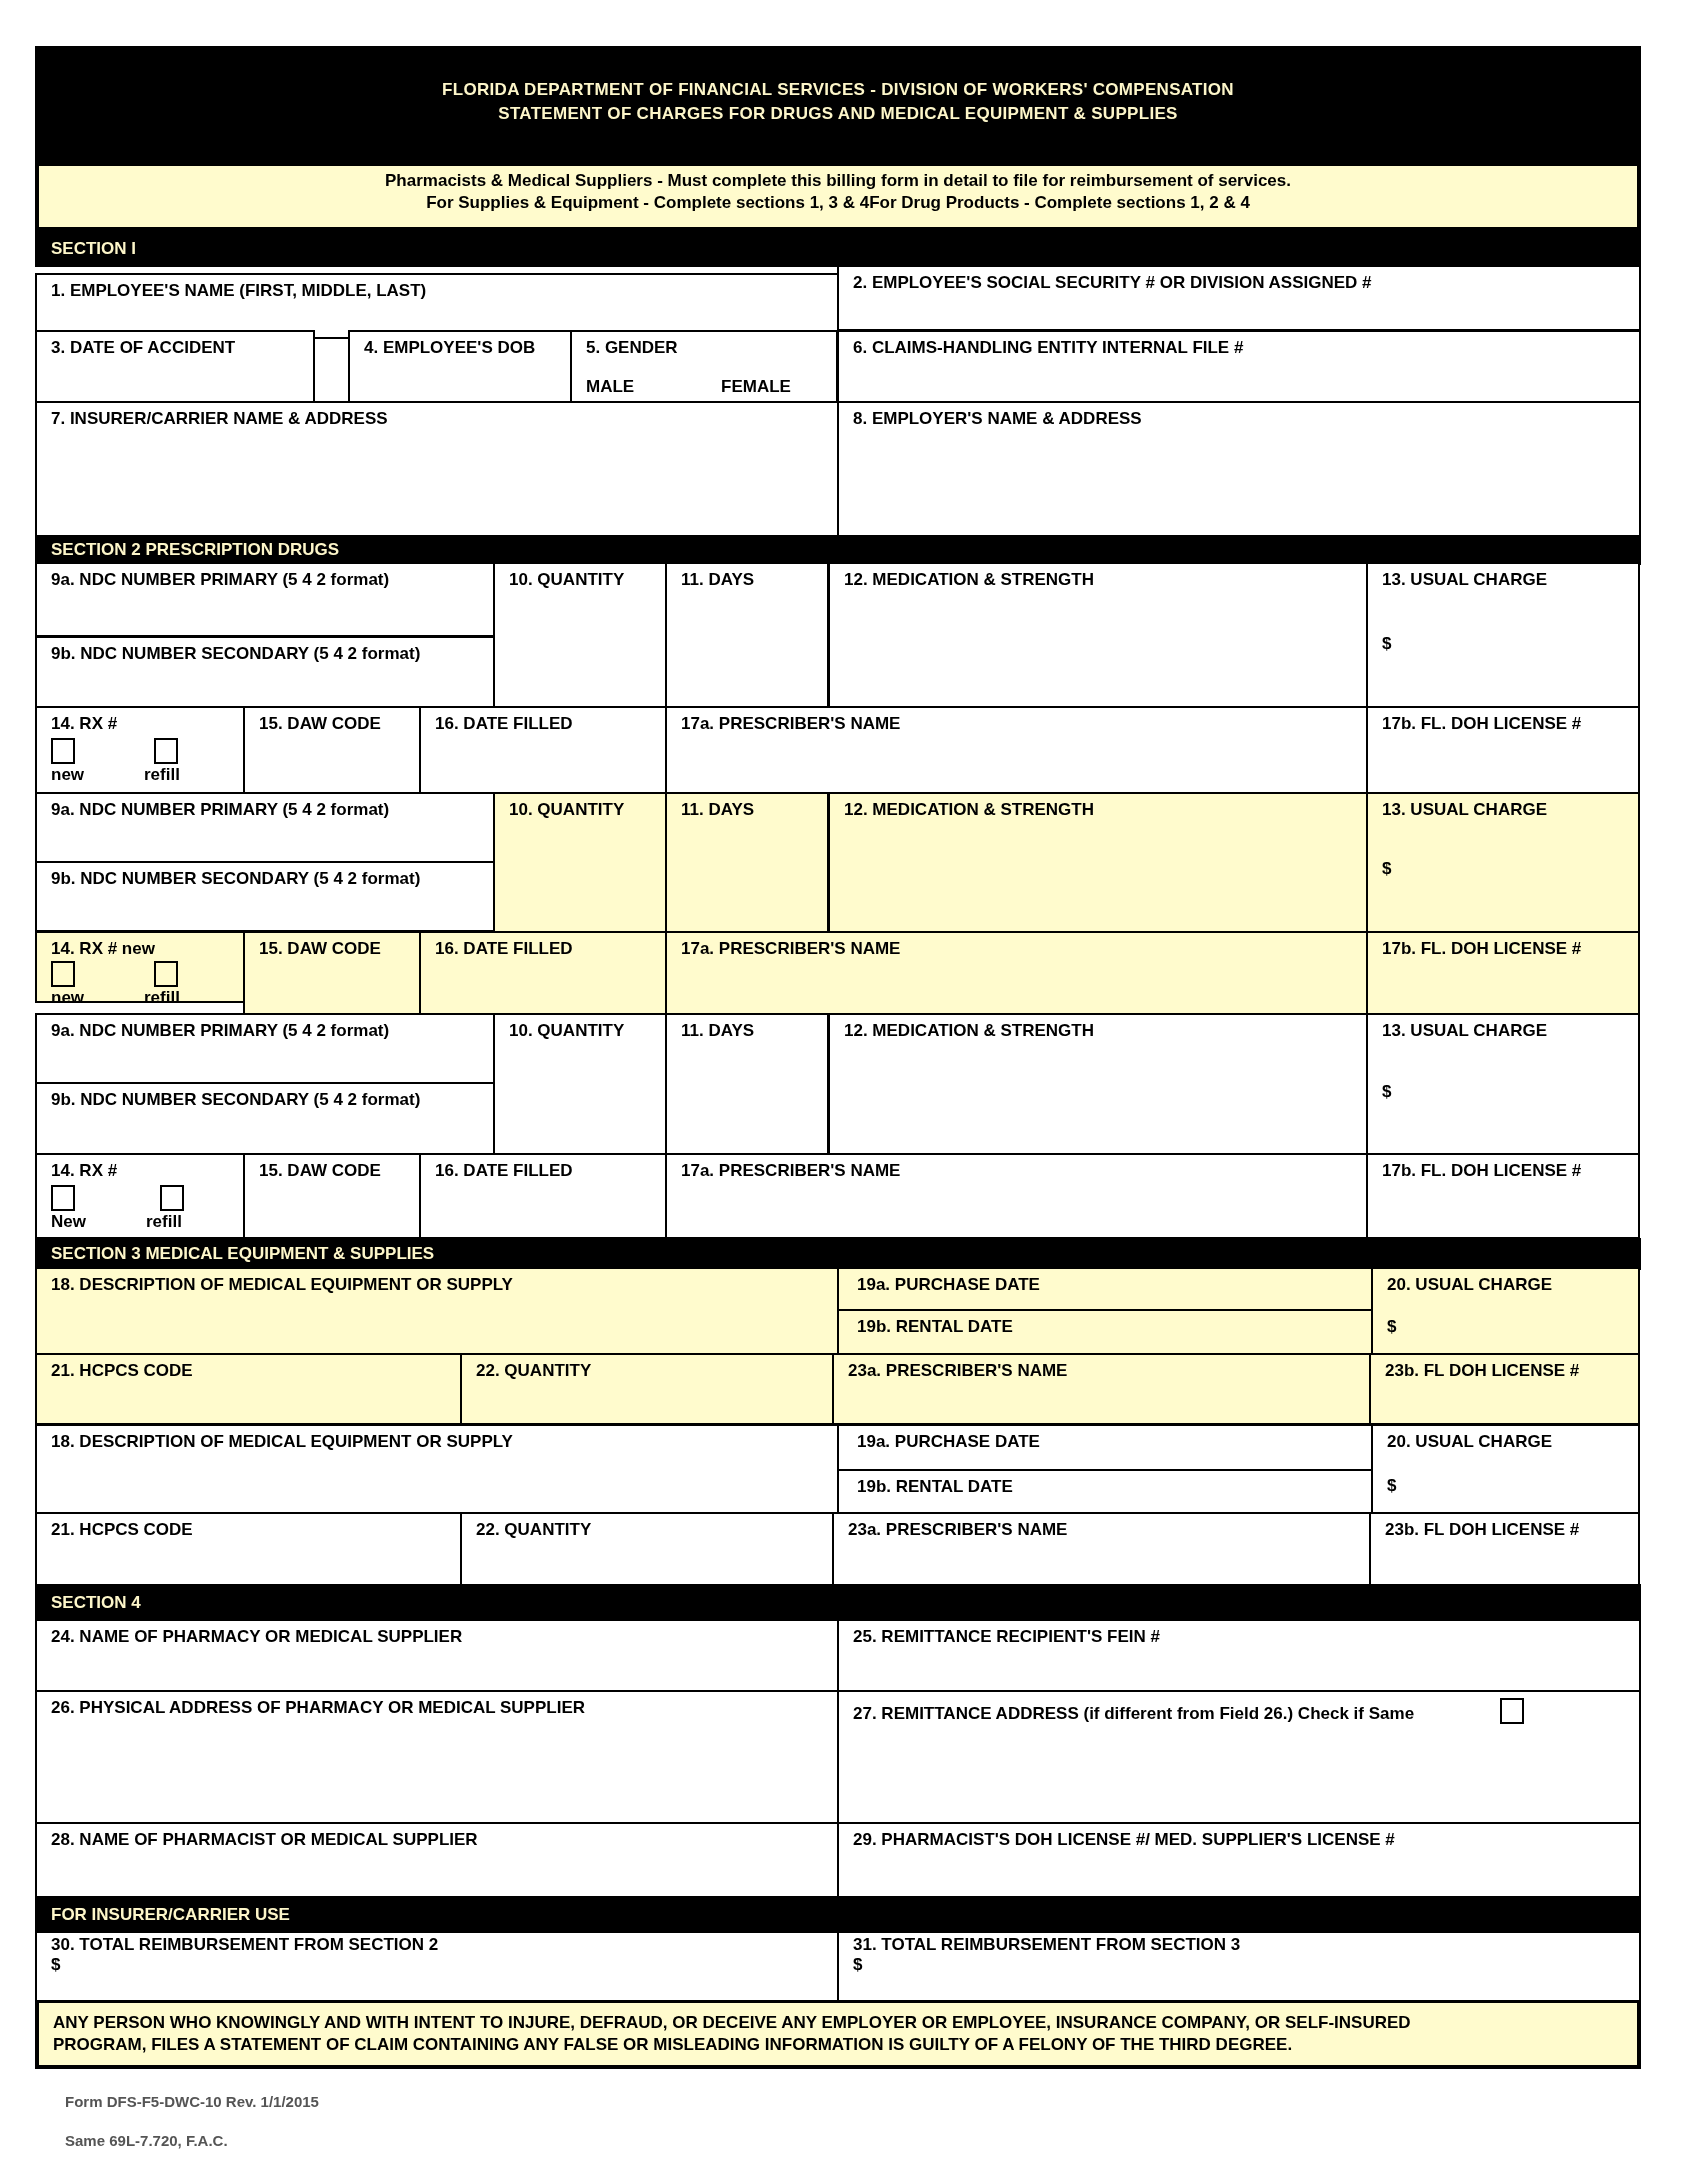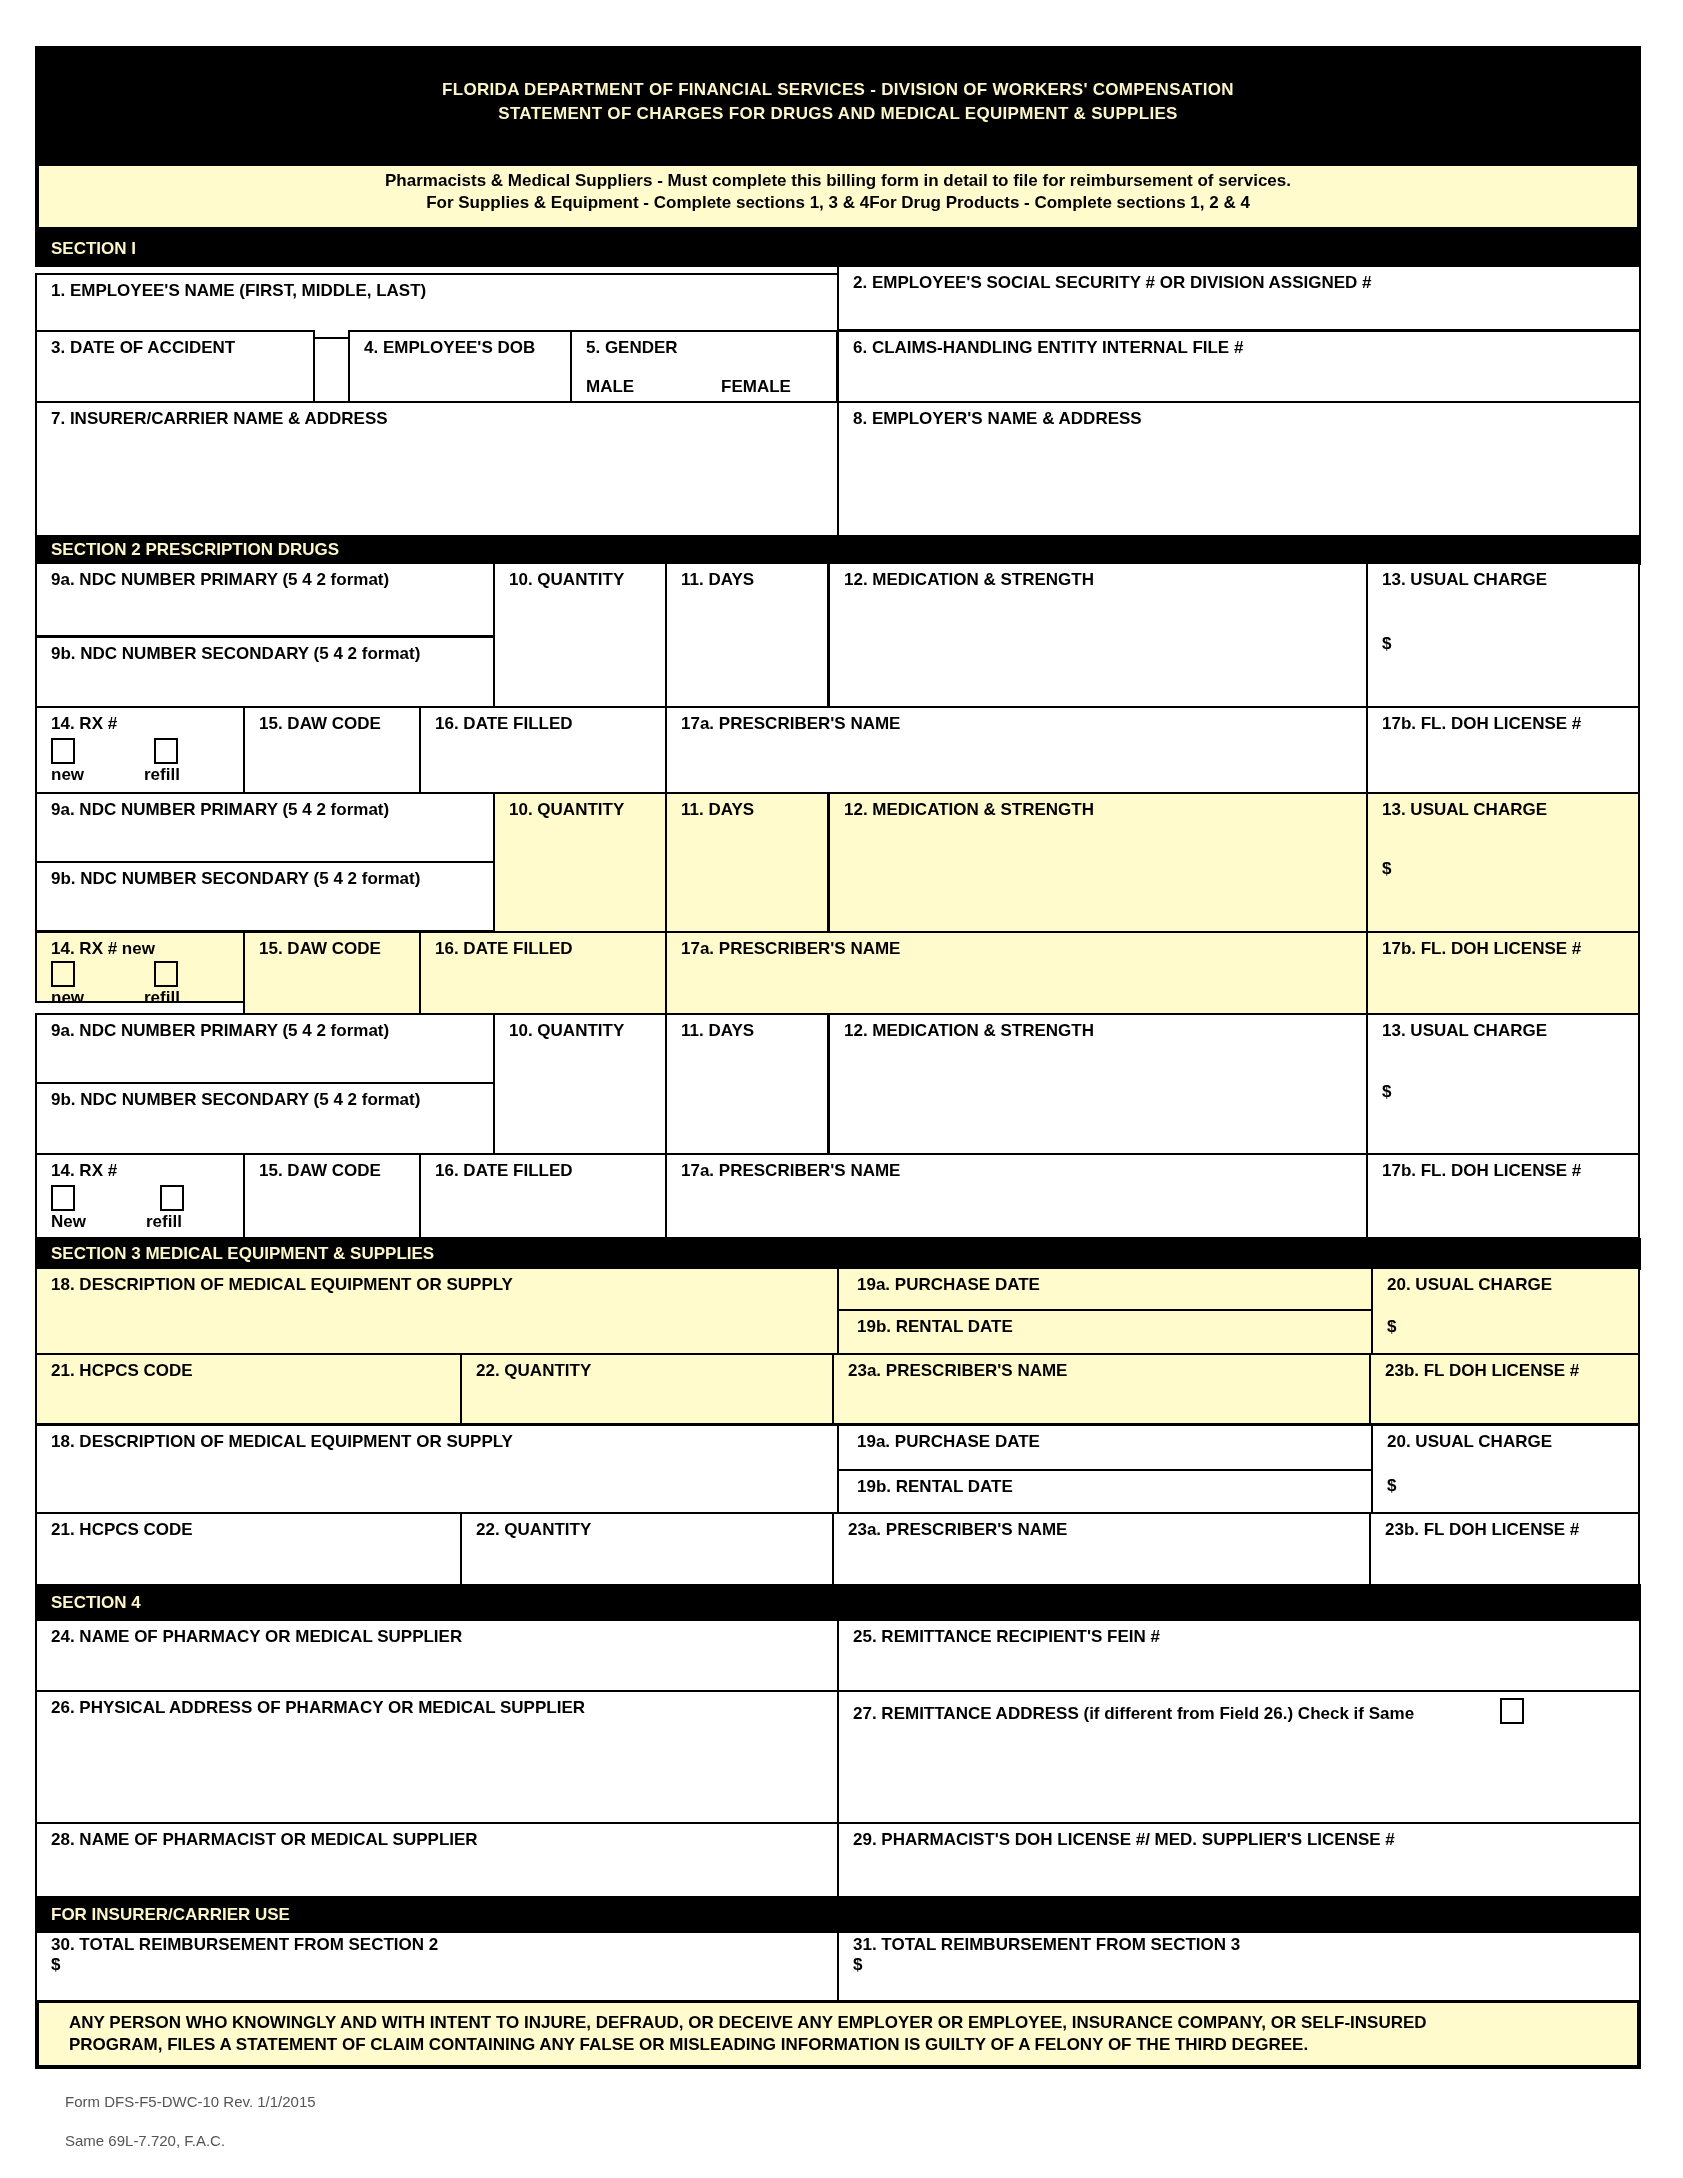--- a/index.html
+++ b/index.html
@@ -9,21 +9,21 @@
   .black { background:#000; }
   .hdr-text { color:#fdf6c9; font-weight:bold; text-align:center; width:100%; font-size:17px; letter-spacing:0.3px; }
   .banner { background:#fffbcd; border:4px solid #000; text-align:center; font-weight:bold; font-size:17px; }
   .secbar { background:#000; color:#fdf6c9; font-weight:bold; font-size:17px; padding-left:16px; display:flex; align-items:center; }
   .cell { border:2px solid #000; background:#fff; font-weight:bold; font-size:17px; padding:6px 0 0 14px; }
   .yel { background:#fffbcd; }
   .lbl { white-space:nowrap; }
   .dollar { position:absolute; left:14px; font-weight:bold; font-size:17px; }
   .chk { position:absolute; width:24px; height:26px; border:2px solid #000; background:transparent; box-sizing:border-box; }
   .chklbl { position:absolute; font-weight:bold; font-size:17px; }
-  .foot { color:#555; font-size:15px; font-weight:normal; }
+  .foot { color:#555; font-size:15px; font-weight:bold; }
 </style>
 </head>
 <body>
 
 <div class="abs black" style="left:35px;top:46px;width:1606px;height:119px;">
   <div class="abs hdr-text" style="top:34px;">FLORIDA DEPARTMENT OF FINANCIAL SERVICES - DIVISION OF WORKERS' COMPENSATION</div>
   <div class="abs hdr-text" style="top:58px;">STATEMENT OF CHARGES FOR DRUGS AND MEDICAL EQUIPMENT &amp; SUPPLIES</div>
 </div>
 
 <div class="abs banner" style="left:35px;top:162px;width:1606px;height:69px;padding-top:5px;">
@@ -147,20 +147,20 @@
 
 <div class="abs cell" style="left:35px;top:1931px;width:804px;height:71px;padding-top:2px;">
   <div class="lbl">30. TOTAL REIMBURSEMENT FROM SECTION 2</div>
   <div>$</div>
 </div>
 <div class="abs cell" style="left:837px;top:1931px;width:804px;height:71px;padding-top:2px;">
   <div class="lbl">31. TOTAL REIMBURSEMENT FROM SECTION 3</div>
   <div>$</div>
 </div>
 
-<div class="abs yel" style="left:35px;top:2000px;width:1606px;height:69px;border:4px solid #000;border-top:3px solid #000;font-weight:bold;font-size:17px;padding:10px 0 0 30px;">
+<div class="abs yel" style="left:35px;top:2000px;width:1606px;height:69px;border:4px solid #000;border-top:3px solid #000;font-weight:bold;font-size:17px;padding:10px 0 0 14px;">
   <div class="lbl">ANY PERSON WHO KNOWINGLY AND WITH INTENT TO INJURE, DEFRAUD, OR DECEIVE ANY EMPLOYER OR EMPLOYEE, INSURANCE COMPANY, OR SELF-INSURED</div>
   <div class="lbl" style="margin-top:2px;">PROGRAM, FILES A STATEMENT OF CLAIM CONTAINING ANY FALSE OR MISLEADING INFORMATION IS GUILTY OF A FELONY OF THE THIRD DEGREE.</div>
 </div>
 
 <div class="abs foot" style="left:65px;top:2093px;">Form DFS-F5-DWC-10 Rev. 1/1/2015</div>
 <div class="abs foot" style="left:65px;top:2132px;">Same 69L-7.720, F.A.C.</div>
 
 
 </body></html>

